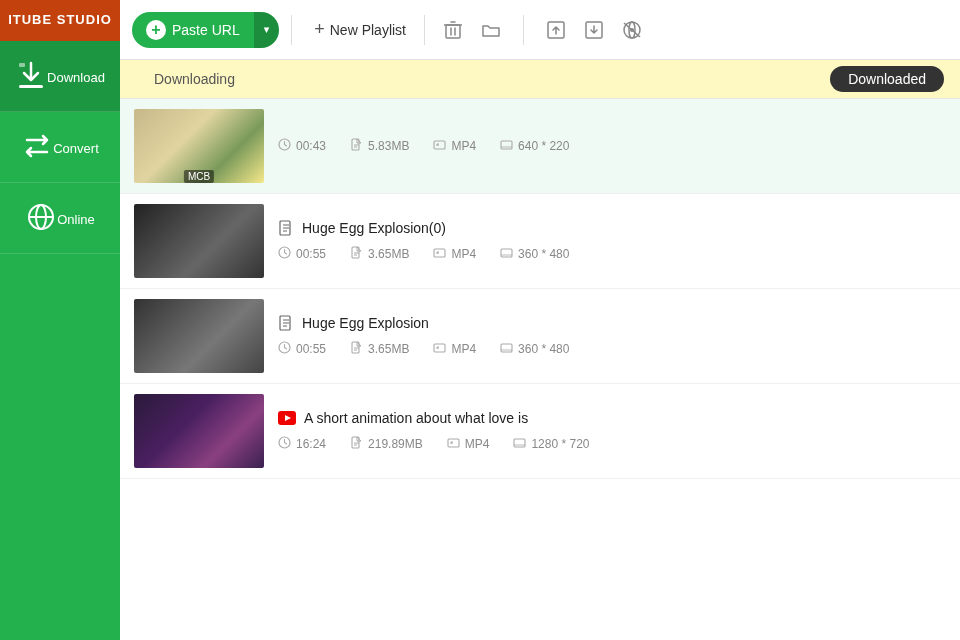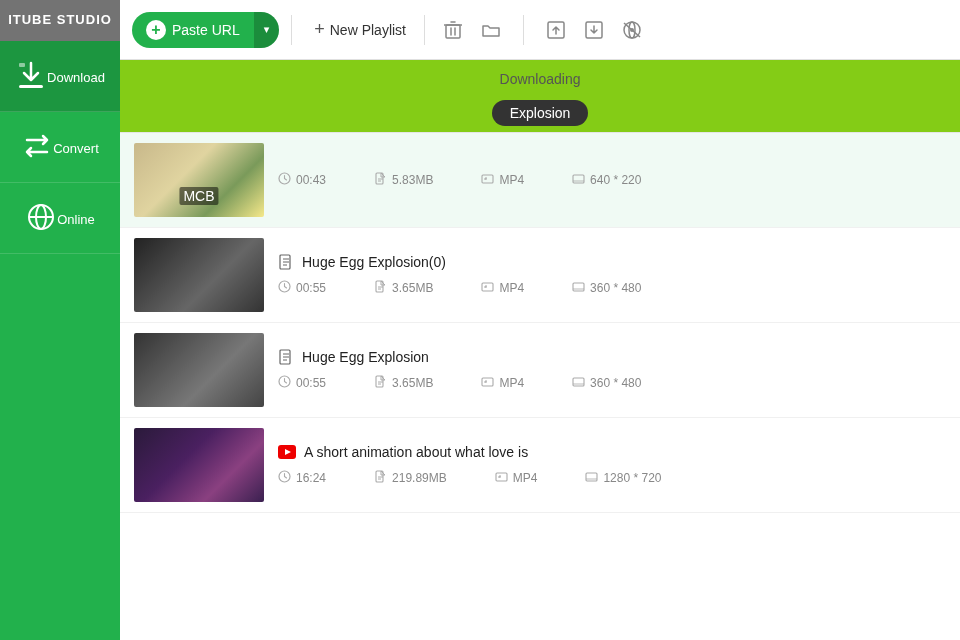--- a/index.html
+++ b/index.html
@@ -10,21 +10,21 @@
       width: 120px;
       min-width: 120px;
       background: #22b14c;
       display: flex;
       flex-direction: column;
       align-items: center;
       padding-top: 0;
     }
     .sidebar-title {
       width: 100%;
-      background: #737373;
+      background: #c2410c;
       color: white;
       font-size: 13px;
       font-weight: bold;
       letter-spacing: 1px;
       text-align: center;
       padding: 12px 4px;
       line-height: 1.3;
     }
     .sidebar-item {
       width: 100%;
@@ -157,24 +157,23 @@
       display: flex;
       align-items: center;
     }
 
     
     .tab-bar {
       display: flex;
       justify-content: space-between;
       align-items: center;
       padding: 6px 16px 6px 16px;
-      background: #84cc16;
+      background: #fef9c3;
       border-bottom: 1px solid #e5e5e5;
       gap: 8px;
-      flex-direction: column;
     }
     .tab-btn {
       padding: 5px 18px;
       border-radius: 14px;
       border: none;
       cursor: pointer;
       font-size: 14px;
       background: transparent;
       color: #555;
     }
@@ -217,26 +216,26 @@
       background: linear-gradient(135deg, #222 0%, #444 30%, #666 60%, #333 100%);
     }
     .thumb-egg2 {
       background: linear-gradient(135deg, #333 0%, #555 30%, #777 60%, #444 100%);
     }
     .thumb-animation {
       background: linear-gradient(135deg, #2a1a3a 0%, #4a2060 40%, #8a4080 70%, #3a2050 100%);
     }
     .thumb-label {
       position: absolute;
-      bottom: 12px;
+      bottom: 0;
       left: 50%;
       transform: translateX(-50%);
       background: rgba(0,0,0,0.5);
       color: white;
-      font-size: 14px;
+      font-size: 10px;
       padding: 1px 4px;
       border-radius: 2px;
       white-space: nowrap;
     }
 
     .video-info {
       flex: 1;
     }
     .video-title-row {
       display: flex;
@@ -253,21 +252,21 @@
     .video-source-icon.youtube {
       color: #e00;
     }
     .video-title {
       font-size: 14px;
       color: #222;
       font-weight: 500;
     }
     .video-meta {
       display: flex;
-      gap: 48px;
+      gap: 24px;
       align-items: center;
       flex-wrap: wrap;
     }
     .meta-item {
       display: flex;
       align-items: center;
       gap: 5px;
       color: #888;
       font-size: 12px;
     }
@@ -373,21 +372,21 @@
           <ellipse cx="10" cy="10" rx="3" ry="8" stroke="#888" stroke-width="1.5" fill="none"></ellipse>
           <circle cx="10" cy="10" r="2" fill="#888"></circle>
           <line x1="2" y1="3" x2="18" y2="17" stroke="#888" stroke-width="1.5"></line>
         </svg>
       </button>
     </div>
   </div>
 
   <div class="tab-bar">
     <button class="tab-btn">Downloading</button>
-    <button class="tab-btn active">Explosion</button>
+    <button class="tab-btn active">Downloaded</button>
   </div>
 
   <div class="video-list" id="video-list">
   <div class="video-item">
     <div class="video-thumb thumb-bath">
       <div class="thumb-label">MCB</div>
     </div>
     <div class="video-info">
       <div class="video-meta">
         <div class="meta-item">

